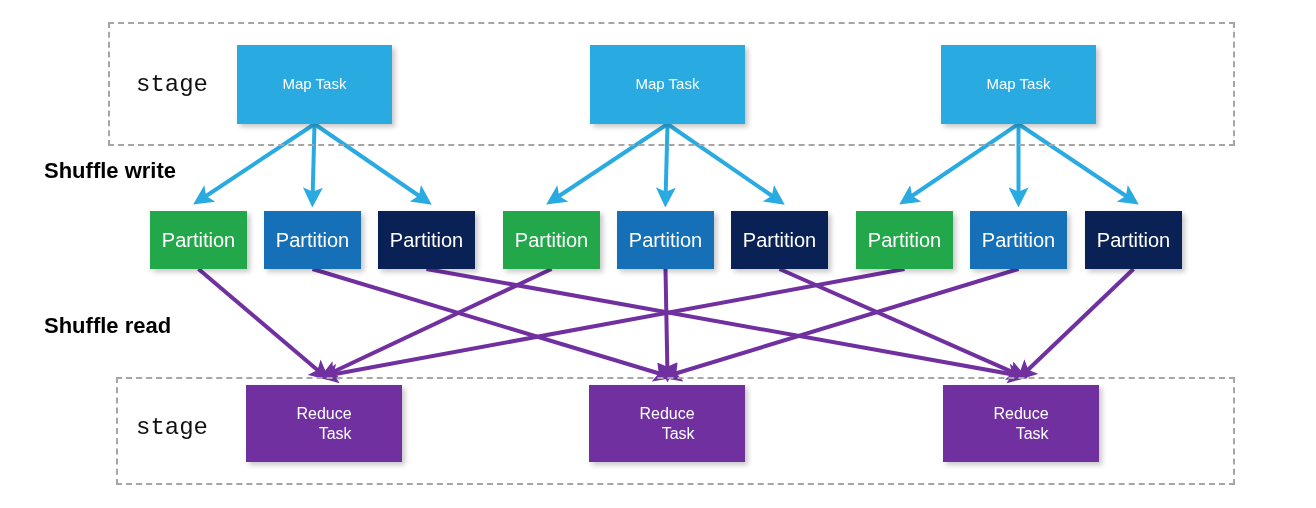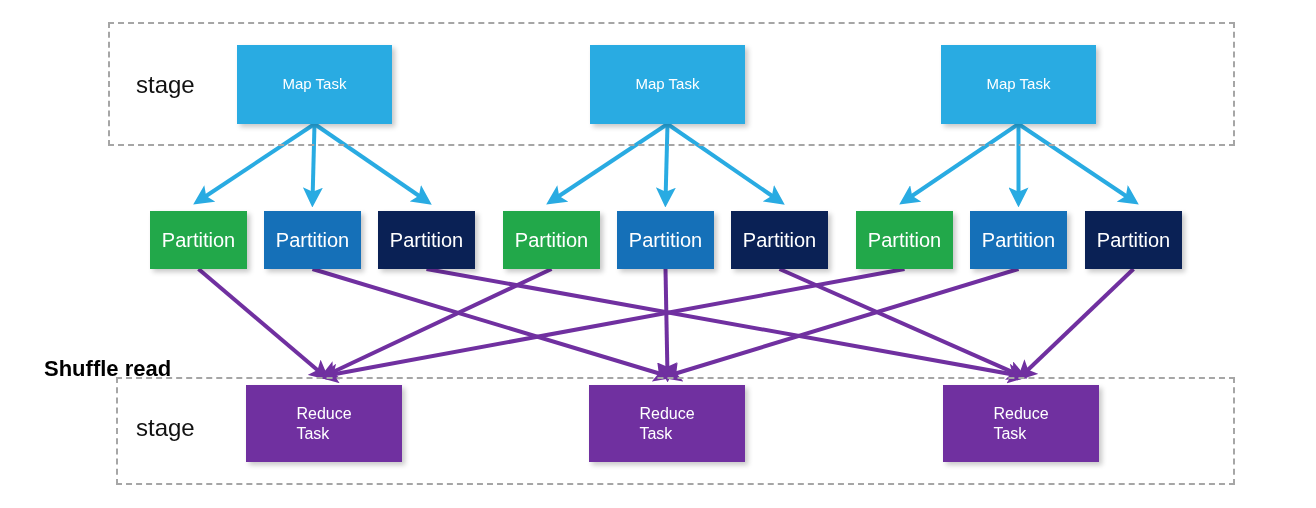--- a/index.html
+++ b/index.html
@@ -23,44 +23,44 @@
     box-sizing: border-box;
     background: transparent;
   }
   #stage-frame-map   { left: 108px; top: 22px;  width: 1127px; height: 124px; }
   #stage-frame-reduce{ left: 116px; top: 377px; width: 1119px; height: 108px; }
 
   .stage-label {
     position: absolute;
     font-size: 24px;
     color: #111111;
-    font-family: Liberation Sans, sans-serif;
+    font-family: Liberation Mono, monospace;
     white-space: nowrap;
   }
   #stage-label-map    { left: 136px; top: 71px; }
   #stage-label-reduce { left: 136px; top: 414px; }
 
   .phase-label {
     position: absolute;
     font-size: 22px;
     font-weight: bold;
     color: #000000;
     white-space: nowrap;
     font-family: "Liberation Sans", sans-serif;
   }
   #phase-label-write { left: 44px; top: 158px; }
-  #phase-label-read  { left: 44px; top: 313px; margin-top: 43px; }
+  #phase-label-read  { left: 44px; top: 313px; }
 
   .node {
     position: absolute;
     box-sizing: border-box;
     display: flex;
     align-items: center;
     justify-content: center;
-    text-align: left;
+    text-align: right;
     color: #ffffff;
     line-height: 1.25;
     box-shadow: 3px 3px 5px rgba(0,0,0,0.22);
   }
   .map-task {
     width: 155px;
     height: 79px;
     top: 45px;
     background: #29ABE2;
     font-size: 15px;
@@ -123,20 +123,21 @@
         <line x1="1133.5" y1="269" x2="1021.5" y2="376" stroke-linecap="butt"></line>
       </g>
   </svg>
 
   <div class="stage-frame" id="stage-frame-map"></div>
   <div class="stage-frame" id="stage-frame-reduce"></div>
 
   <div class="stage-label" id="stage-label-map">stage</div>
   <div class="stage-label" id="stage-label-reduce">stage</div>
 
+  <div class="phase-label" id="phase-label-write">Shuffle write</div>
   <div class="phase-label" id="phase-label-read">Shuffle read</div>
 
   <div id="nodes-host">
       <div class="node map-task" style="left: 237px; top: 45px;">
         <span>Map Task</span>
       </div>
       <div class="node map-task" style="left: 590px; top: 45px;">
         <span>Map Task</span>
       </div>
       <div class="node map-task" style="left: 941px; top: 45px;">

